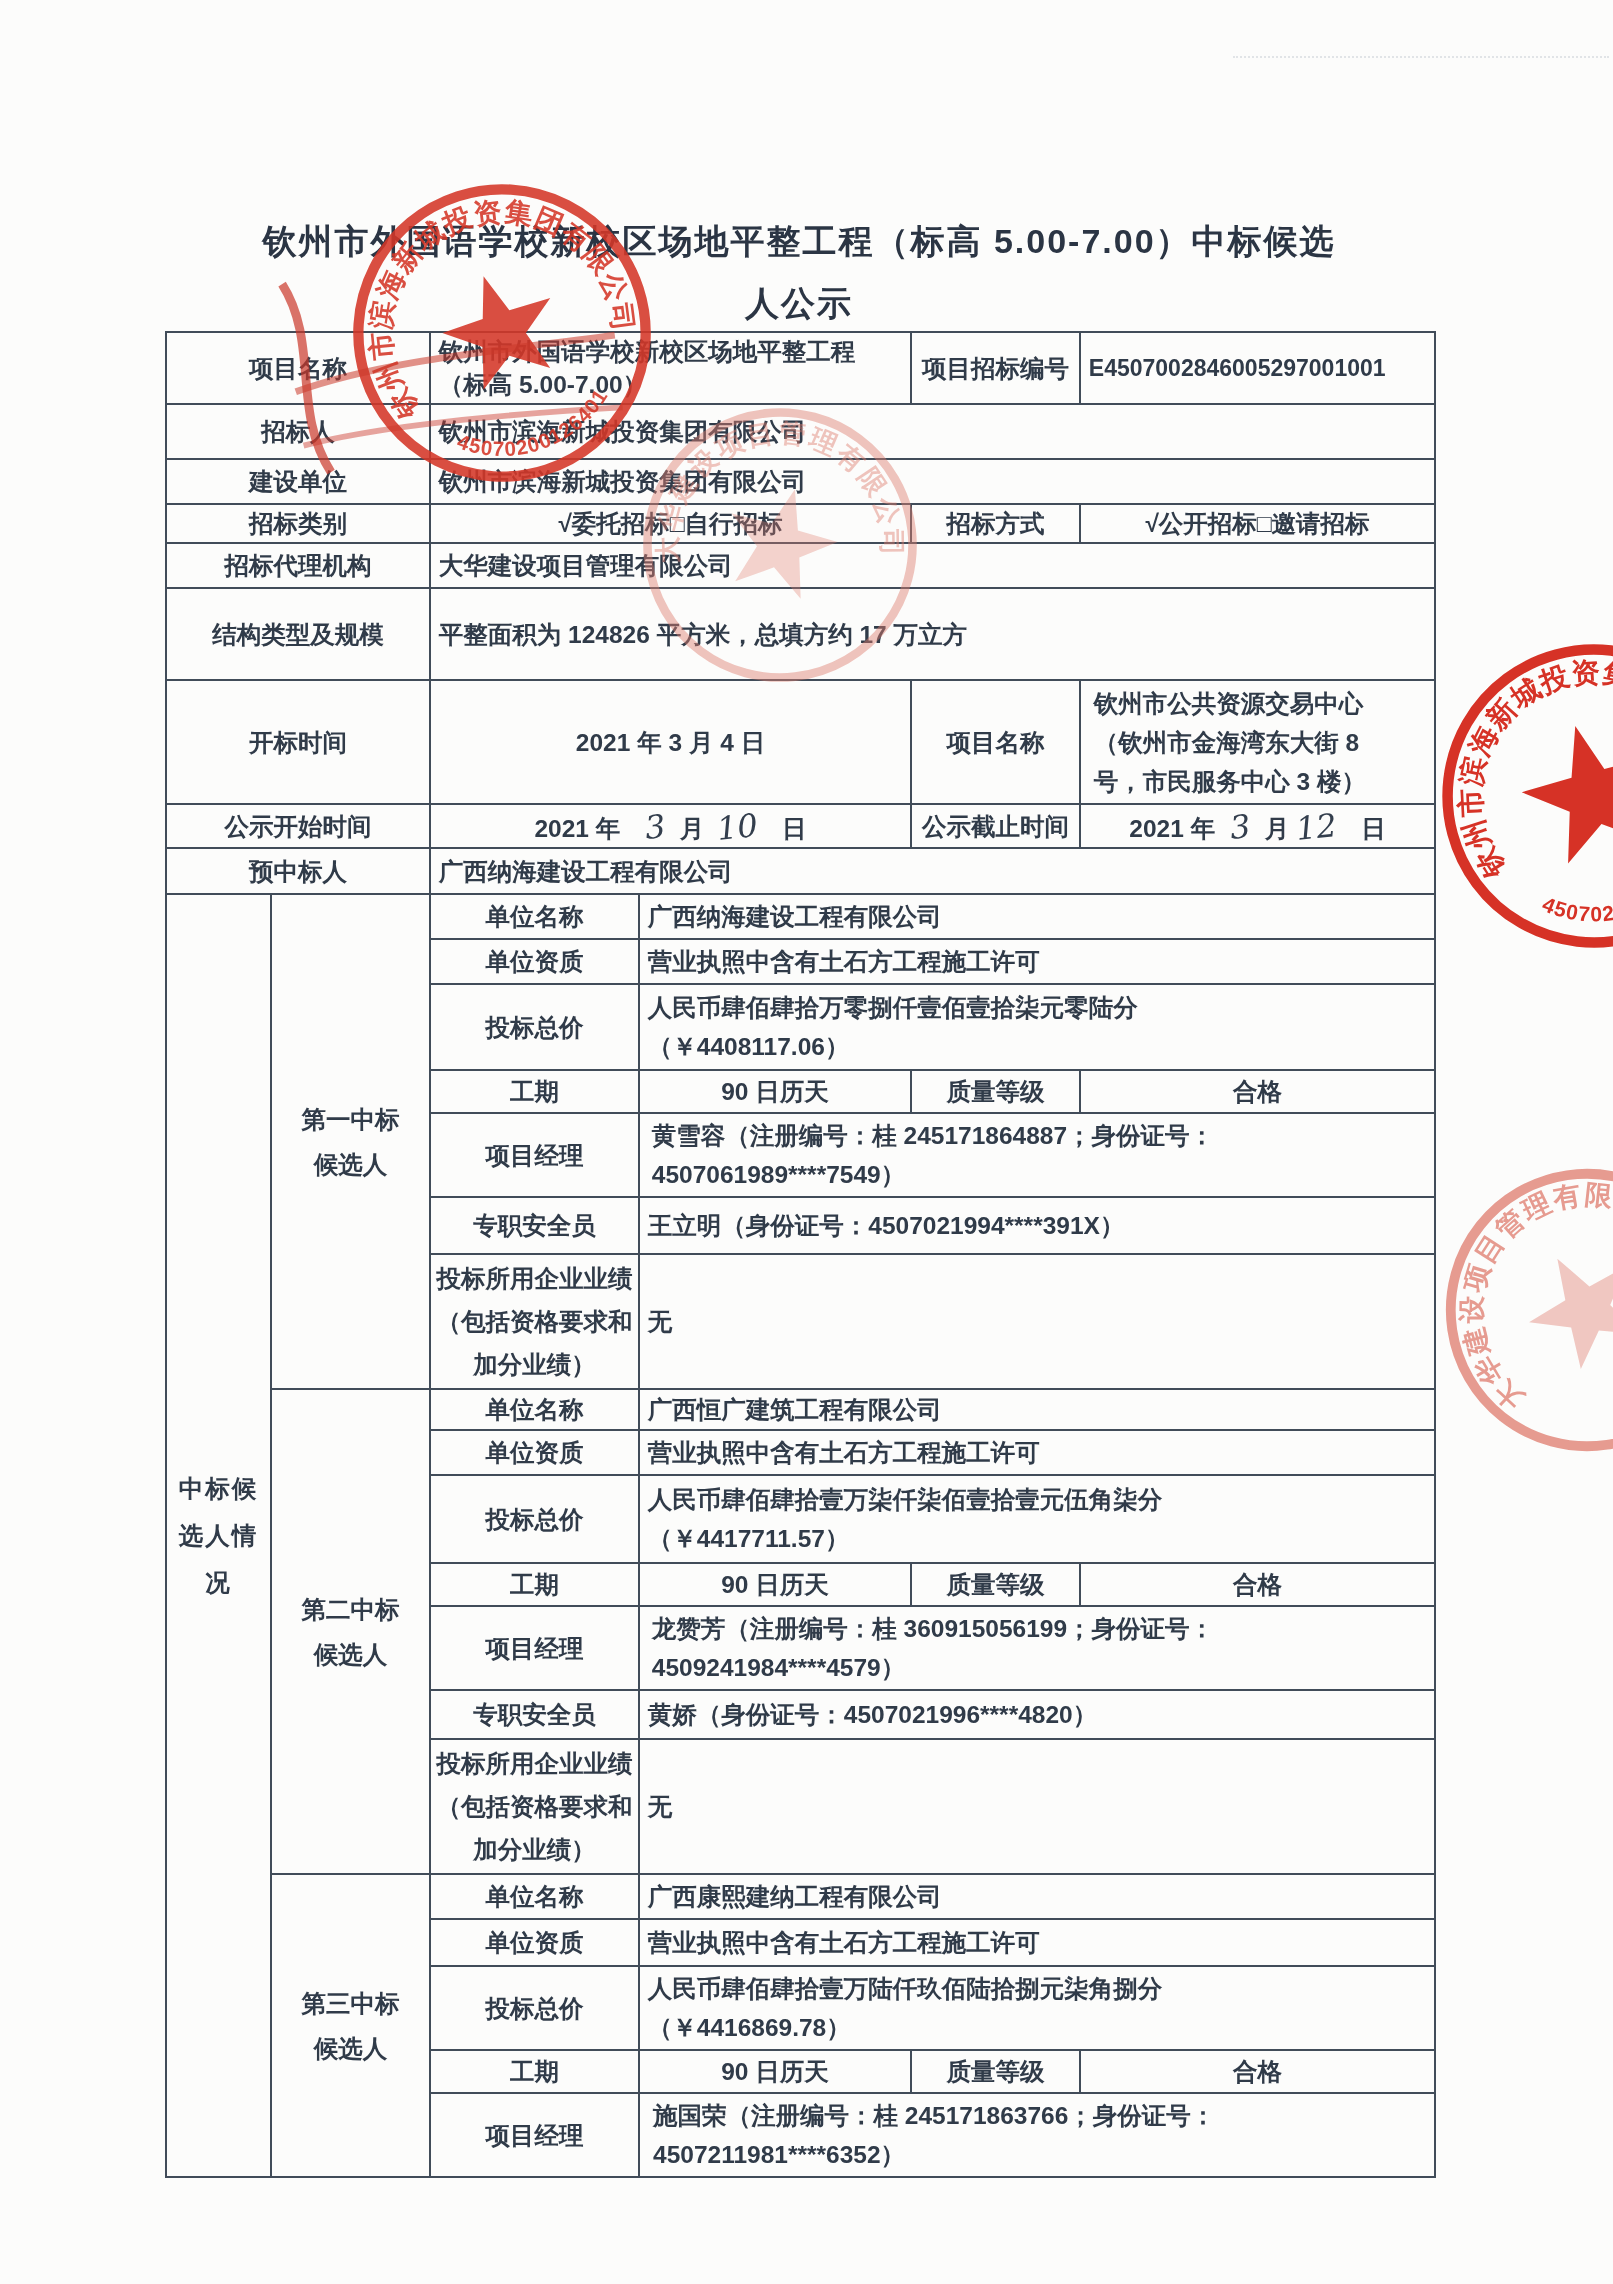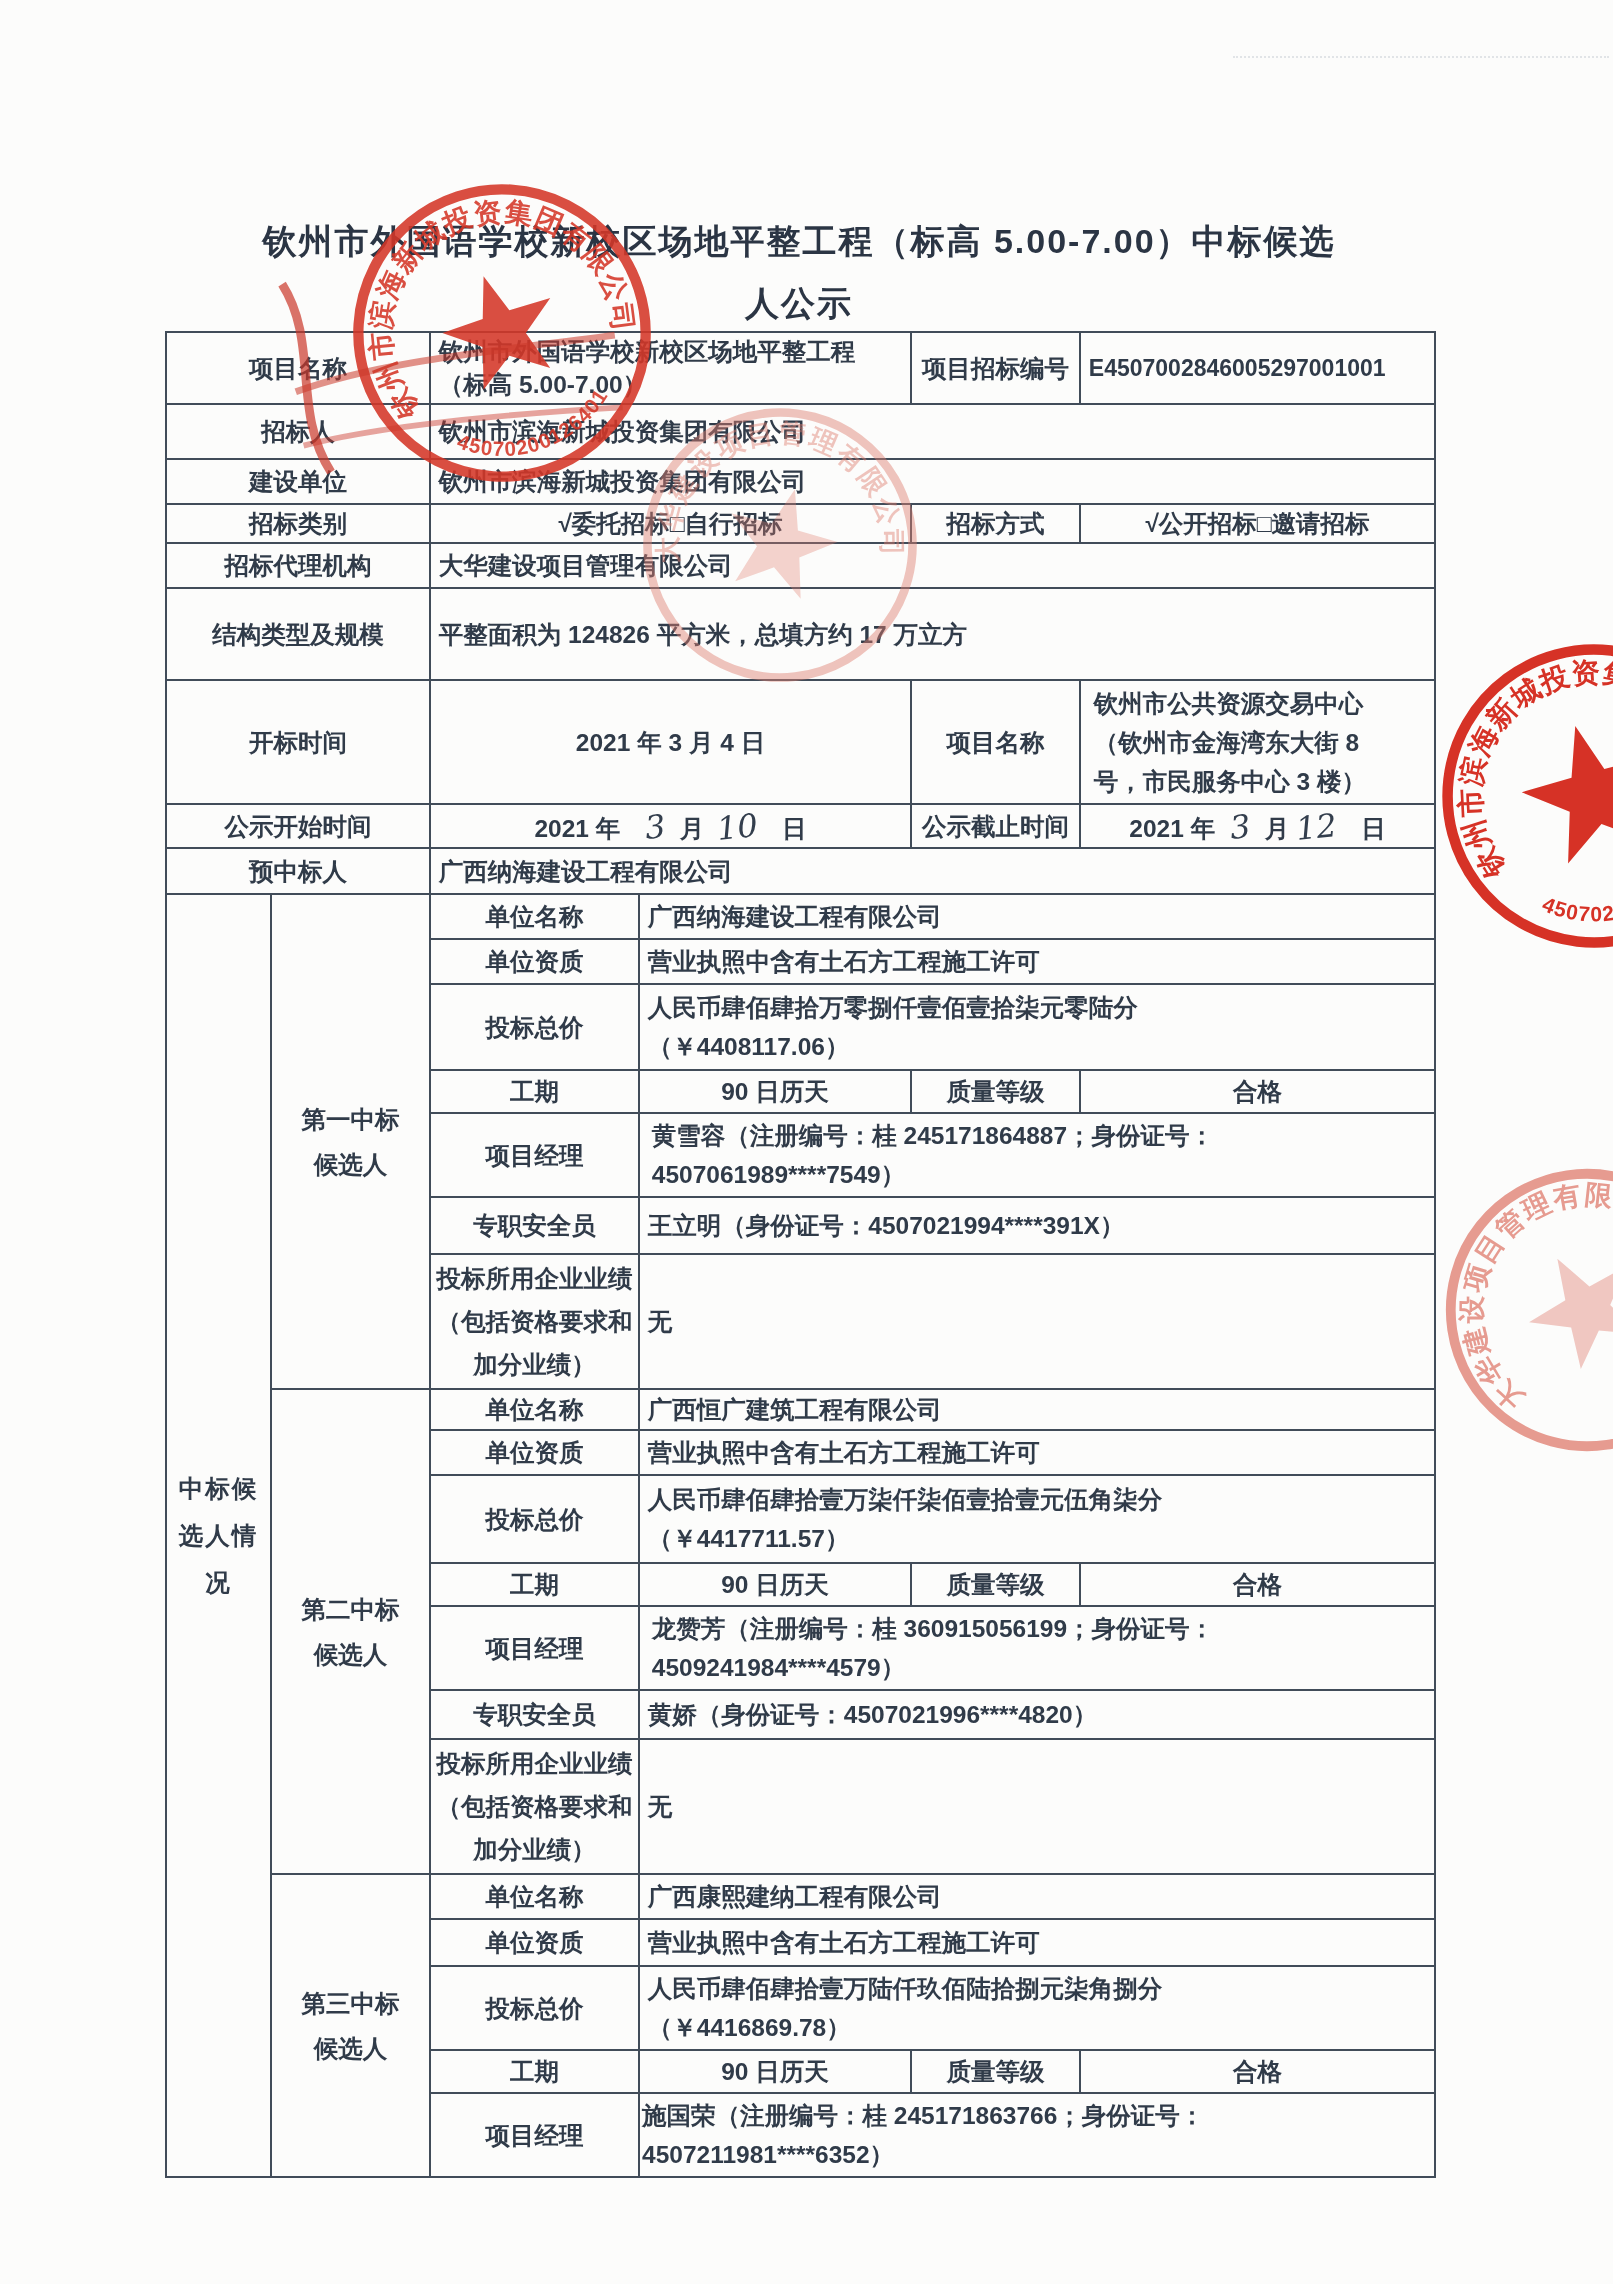--- a/index.html
+++ b/index.html
@@ -235,21 +235,21 @@
       </td>
     </tr>
     <tr style="height:43px">
       <td class="lbl">工期</td>
       <td class="cen nowrap">90 日历天</td>
       <td class="lbl">质量等级</td>
       <td class="cen nowrap">合格</td>
     </tr>
     <tr style="height:83px">
       <td class="lbl">项目经理</td>
-      <td colspan="3" class="val pp" style="padding-left:2px">
+      <td colspan="3" class="val pp" style="padding-left:13px">
         <div class="nowrap">施国荣（注册编号：桂 245171863766；身份证号：</div>
         <div class="nowrap">4507211981****6352）</div>
       </td>
     </tr>
   </tbody>
     </table>
 
   <div class="stamp" style="left:347px;top:178px;width:310px;height:310px;opacity:.88;transform:rotate(-18deg);">
     <svg viewBox="0 0 300 300" width="310" height="310">
       <defs>

